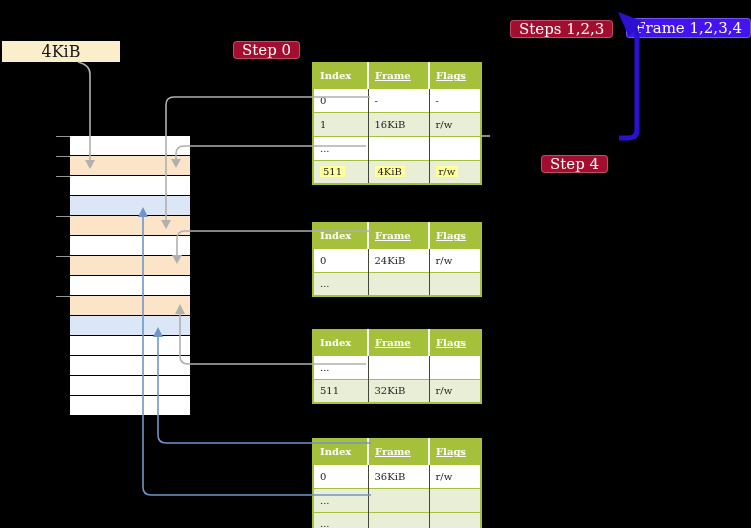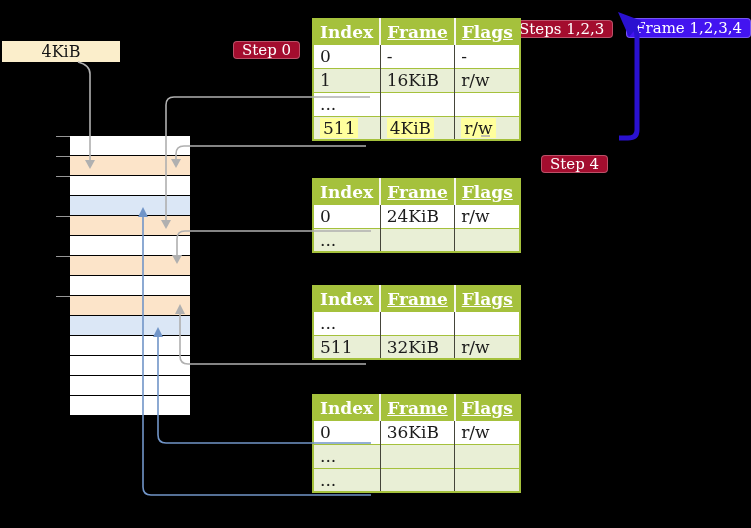--- a/index.html
+++ b/index.html
@@ -55,22 +55,23 @@
   .mem-row.mapped{background:var(--memory-mapped-frame);}
   .mem-tick{
     position:absolute;left:56px;width:14px;height:1px;background:#979797;
   }
   
   table.ptable{
     position:absolute;left:312px;
     border-collapse:collapse;
     background:#ffffff;
     table-layout:fixed;
-    font-size:17px;color:#1c1c1c;
+    font-size:10px;color:#1c1c1c;
     border:2px solid var(--table-header);
+    margin-top:44px;
   }
   table.ptable col.c-index{width:55px;}
   table.ptable col.c-frame{width:61px;}
   table.ptable col.c-flags{width:52px;}
   table.ptable th{
     background:var(--table-header);color:#ffffff;
     font-weight:bold;text-align:left;
     height:25px;padding:0 6px;
   }
   table.ptable th + th{border-left:2px solid #f7f7ef;text-decoration:underline;}

